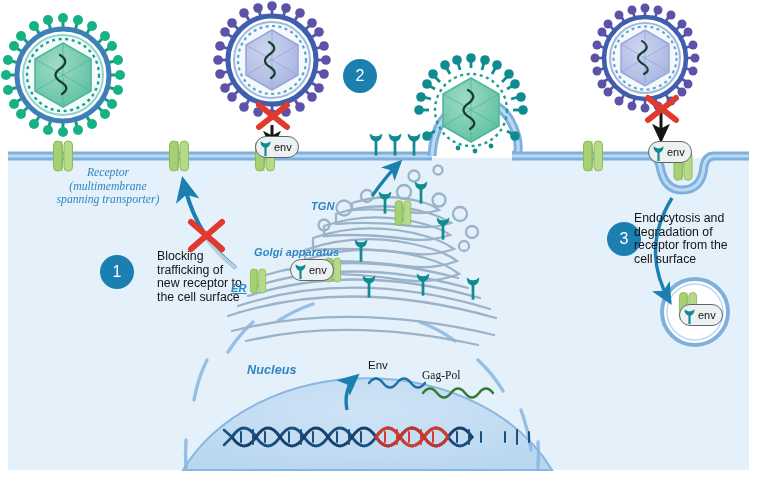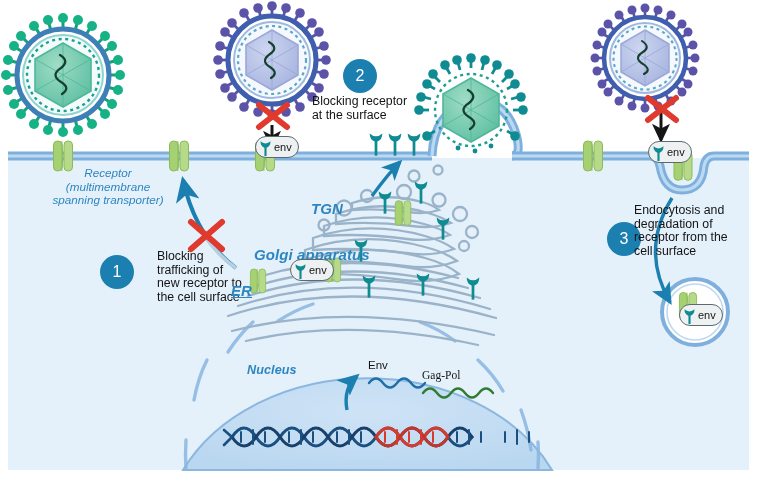--- a/index.html
+++ b/index.html
@@ -1,21 +1,21 @@
 <!DOCTYPE html>
 <html><head>
 <meta charset="utf-8">
 <title>HIV Env receptor blocking diagram</title>
 <style>
   html,body{margin:0;padding:0;background:#ffffff;}
   body{font-family:"Liberation Sans", sans-serif;}
   #canvas{position:relative;width:757px;height:478px;background:#ffffff;overflow:hidden;}
   #scene{position:absolute;left:0;top:0;width:757px;height:478px;}
   .lbl{position:absolute;white-space:pre;}
-  .organelle-label{color:#2e86c1;font-style:italic;font-size:15px;font-weight:600;letter-spacing:.1px;}
+  .organelle-label{color:#2e86c1;font-style:italic;font-size:11px;font-weight:600;letter-spacing:.1px;}
   .callout{color:#141414;font-size:12.3px;line-height:13.6px;font-weight:400;}
   .rna-label{color:#141414;font-size:11.5px;}
   .receptor-label{color:#2e86c1;font-style:italic;font-size:11.7px;line-height:13.6px;text-align:center;}
   .stepnum{position:absolute;width:34px;height:34px;border-radius:50%;background:#1b7fb0;
            color:#fff;font-size:16px;display:flex;align-items:center;justify-content:center;}
   .envbadge{position:absolute;display:flex;align-items:center;background:#eef1f2;
             border:1.4px solid #5a6a70;border-radius:11px;height:20px;padding:0 6px 0 3px;}
   .envbadge .txt{font-size:11px;color:#141414;margin-left:2px;}
 </style>
 </head>
@@ -458,36 +458,34 @@
       </g>
     </g>
     <g>
       <g stroke="#e03a2f" stroke-width="6" stroke-linecap="round">
         <path d="M191,222 L222,249"></path>
           <path d="M222,222 L191,249"></path>
       </g>
     </g>
   </svg>
 
-  <div class="lbl receptor-label" style="left:28px;top:166px;width:160px;">Receptor
+  <div class="lbl receptor-label" style="left:28px;top:166px;width:160px;font-family:Liberation Serif, serif;">Receptor
 (multimembrane
 spanning transporter)</div>
 
   <div class="stepnum" style="left:100px;top:255px;">1</div>
   <div class="lbl callout" style="left:157px;top:250px;width:104px;">Blocking
 trafficking of
 new receptor to
 the cell surface</div>
 
   <div class="stepnum" style="left:343px;top:59px;">2</div>
-  <div class="lbl callout" style="left:312px;top:95px;width:140px;">Blocking receptor
-at the surface</div>
 
   <div class="stepnum" style="left:607px;top:222px;">3</div>
-  <div class="lbl callout" style="left:634px;top:204px;width:112px;">Endocytosis and
+  <div class="lbl callout" style="left:634px;top:212px;width:112px;">Endocytosis and
 degradation of
 receptor from the
 cell surface</div>
 
   <div class="lbl organelle-label" style="left:231px;top:282px;text-decoration:underline;">ER</div>
   <div class="lbl organelle-label" style="left:254px;top:231px;margin-top:15px;">Golgi apparatus</div>
   <div class="lbl organelle-label" style="left:311px;top:200px;">TGN</div>
   <div class="lbl organelle-label" style="left:247px;top:363px;font-size:12.6px;">Nucleus</div>
 
   <div class="lbl rna-label" style="left:368px;top:359px;">Env</div>

